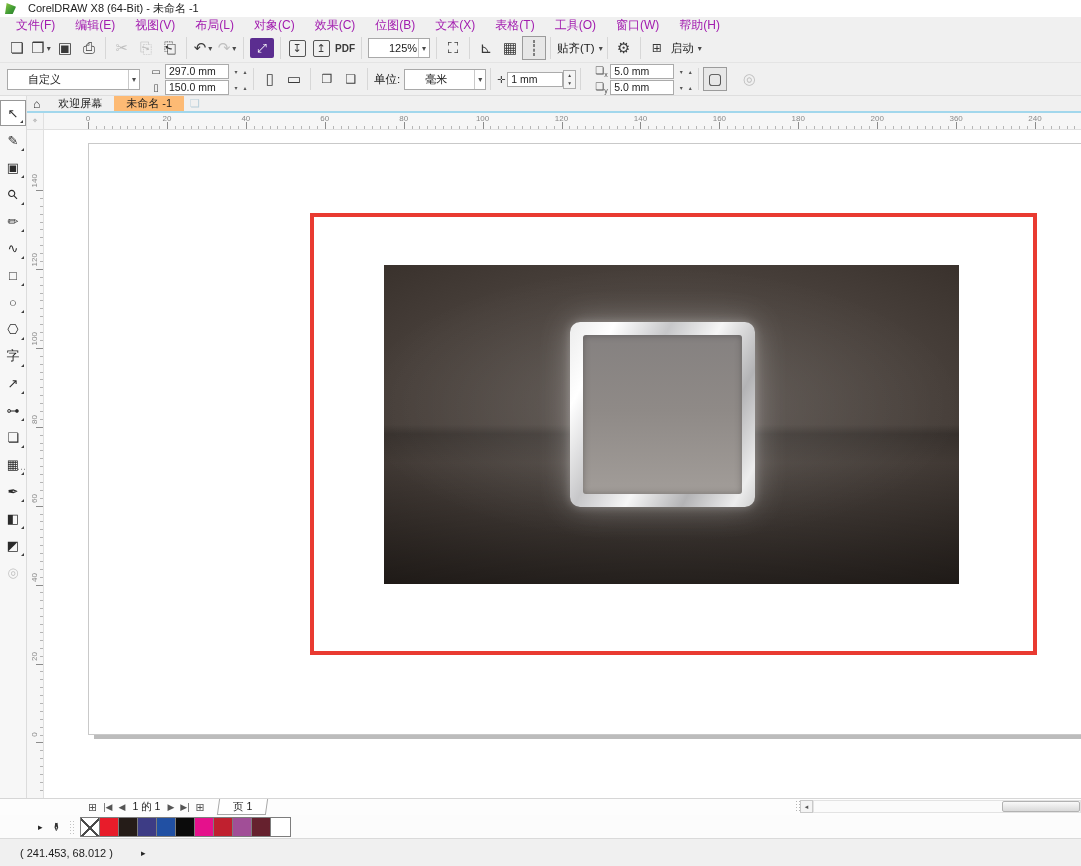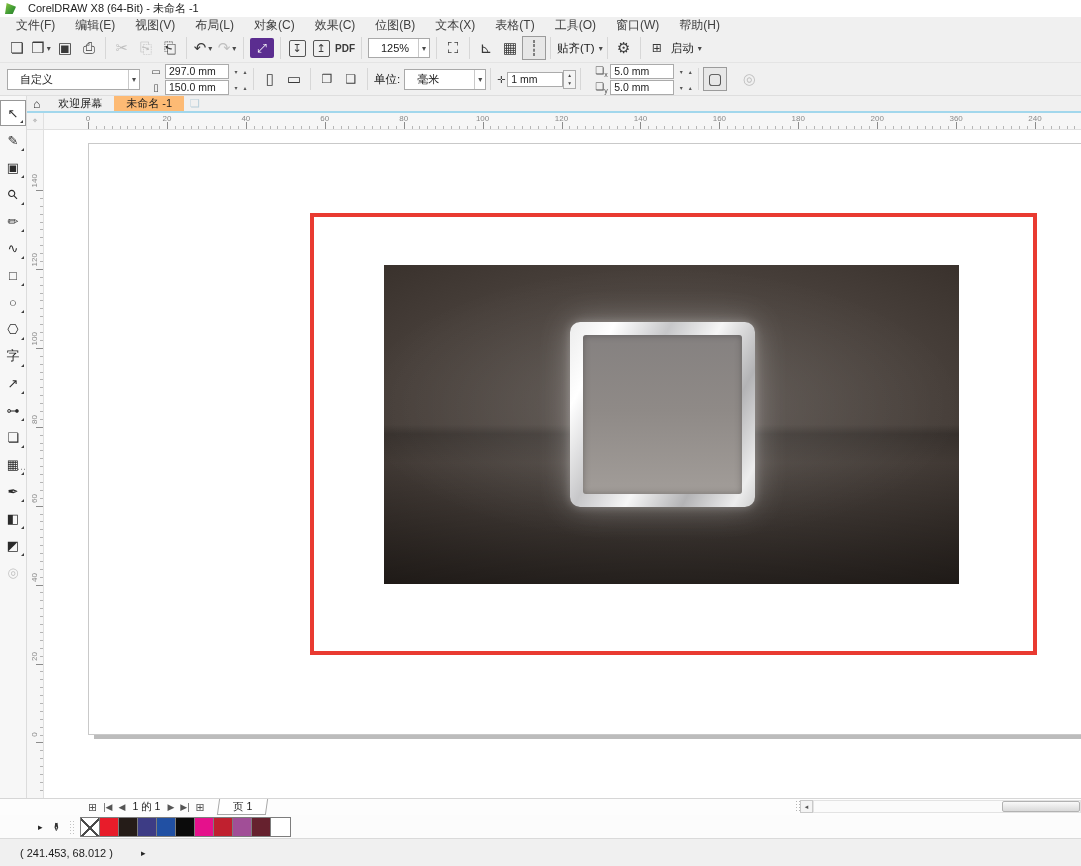--- a/index.html
+++ b/index.html
@@ -4,39 +4,39 @@
 <style>
   html,body{margin:0;padding:0;width:1081px;height:866px;overflow:hidden;
     font-family:"Liberation Sans","DejaVu Sans",sans-serif;background:#fff;}
   
   .titlebar{position:absolute;left:0;top:0;width:1081px;height:17px;background:#ffffff;
     display:flex;align-items:center;gap:12px;padding-left:5px;box-sizing:border-box;font-size:11px;color:#1b1b1b;}
   .corel-logo{width:11px;height:11px;background:linear-gradient(135deg,#8dc63f 0%,#3f9b35 60%,#2e7d2a 100%);
     clip-path:polygon(0 100%,15% 0,100% 35%,70% 100%);}
   
   .menubar{position:absolute;left:0;top:17px;width:1081px;height:17px;background:#f0f0f0;
-    display:flex;align-items:center;font-size:12px;color:#404040;padding-left:6px;box-sizing:border-box;}
+    display:flex;align-items:center;font-size:12px;color:#a21caf;padding-left:6px;box-sizing:border-box;}
   .menu-item{padding:0 10px;cursor:default;}
   
   .toolbar{position:absolute;left:0;top:34px;width:1081px;height:29px;background:#f0f0f0;
     display:flex;align-items:center;padding-left:5px;box-sizing:border-box;border-bottom:1px solid #e4e4e4;}
   .tbtn{position:relative;min-width:24px;height:24px;display:flex;align-items:center;justify-content:center;
     font-size:15px;color:#3a3a3a;box-sizing:border-box;}
   .tbtn.small{font-size:12px;}
   .tbtn.disabled{color:#bfbfbf;}
   .tbtn.accent{background:#5b2d90;color:#fff;width:22px;height:20px;font-size:12px;border-radius:2px;margin:0 2px;}
   .tbtn.boxed .g{border:1px solid #555;width:15px;height:15px;display:flex;align-items:center;justify-content:center;
     font-size:11px;border-radius:2px;}
   .tbtn.textbtn{font-size:10px;font-weight:bold;letter-spacing:0;}
   .tbtn.pressed{border:1px solid #9b9b9b;background:#e7e7e7;}
   .dd{font-size:8px;color:#4a4a4a;margin-left:2px;}
   .tsep{width:1px;height:22px;background:#d7d7d7;margin:0 4px;}
   .combo{height:20px;background:#fff;border:1px solid #a9a9a9;display:flex;align-items:center;
     font-size:11px;color:#1b1b1b;box-sizing:border-box;}
-  .combo .val{flex:1;padding:0 12px;white-space:nowrap;overflow:hidden;}
+  .combo .val{flex:1;padding:0 20px;white-space:nowrap;overflow:hidden;}
   .combo .dd{border-left:1px solid #c9c9c9;height:100%;display:flex;align-items:center;padding:0 3px;margin:0;}
   .combo.zoomc{width:62px;margin:0 2px;}
   .tlabel{font-size:11.5px;color:#1b1b1b;padding:0 2px;}
   
   .propbar{position:absolute;left:0;top:63px;width:1081px;height:33px;background:#f0f0f0;
     display:flex;align-items:center;padding-left:7px;box-sizing:border-box;border-bottom:1px solid #dedede;}
   .combo.preset{width:133px;height:21px;}
   .sizeblock{display:flex;flex-direction:column;gap:2px;margin-left:10px;}
   .srow{display:flex;align-items:center;gap:3px;height:14px;}
   .mini{font-size:10px;color:#4a4a4a;width:12px;text-align:center;}

